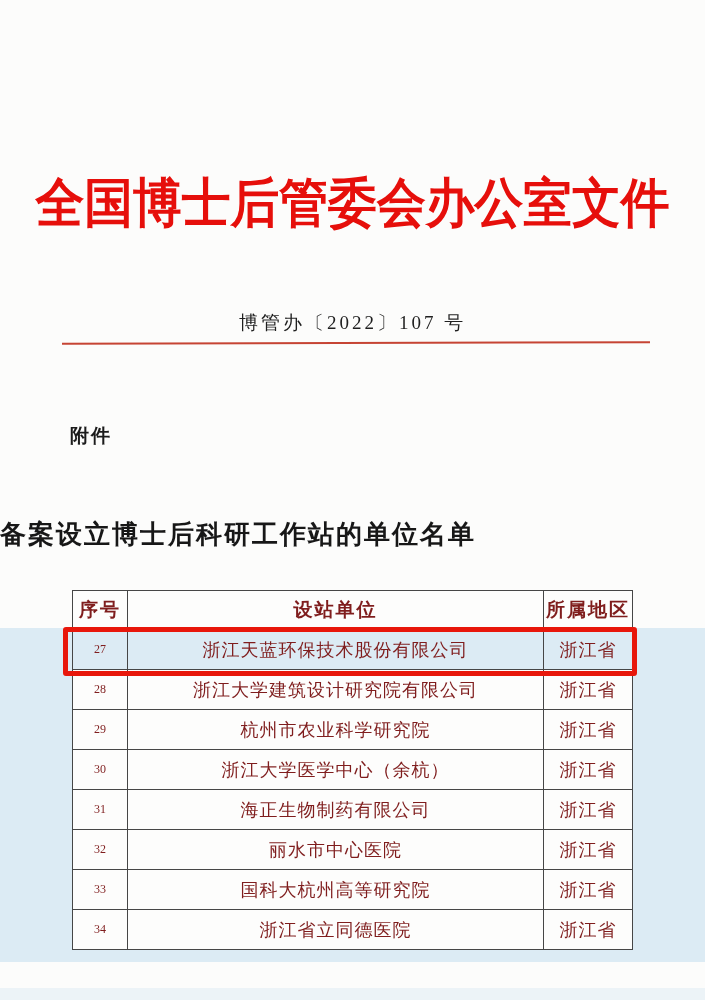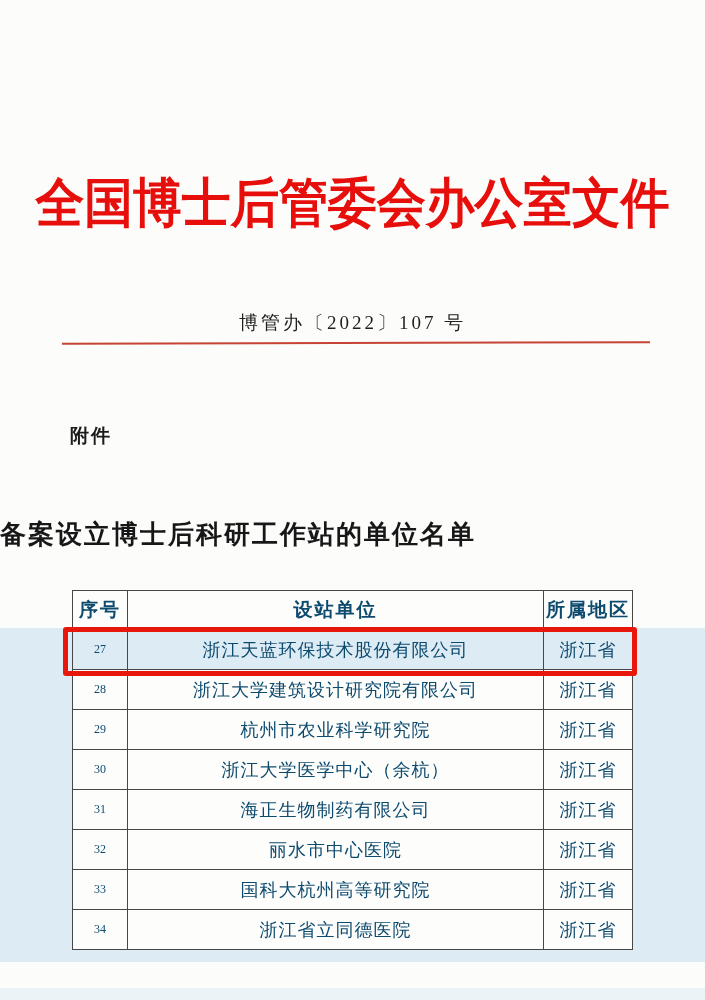--- a/index.html
+++ b/index.html
@@ -56,21 +56,21 @@
     position:absolute; left:72px; top:590px; width:560px;
     border-collapse:collapse; table-layout:fixed;
   }
   table.units col.c-no     { width:55px; }
   table.units col.c-unit   { width:416px; }
   table.units col.c-region { width:89px; }
   table.units th, table.units td {
     border:1px solid #464646;
     text-align:center; vertical-align:middle;
     background:#fdfdfc;
-    color:#0c4a6e;
+    color:#7f1d1d;
     overflow:hidden; white-space:nowrap;
   }
   table.units th {
     height:39px; font-size:19px; font-weight:bold; letter-spacing:2px;
   }
   table.units td {
     height:40px; font-size:18px; letter-spacing:1px;
   }
   table.units td.num { font-size:12px; letter-spacing:0; }
   table.units tr.highlight td { background:#dcebf4; }

